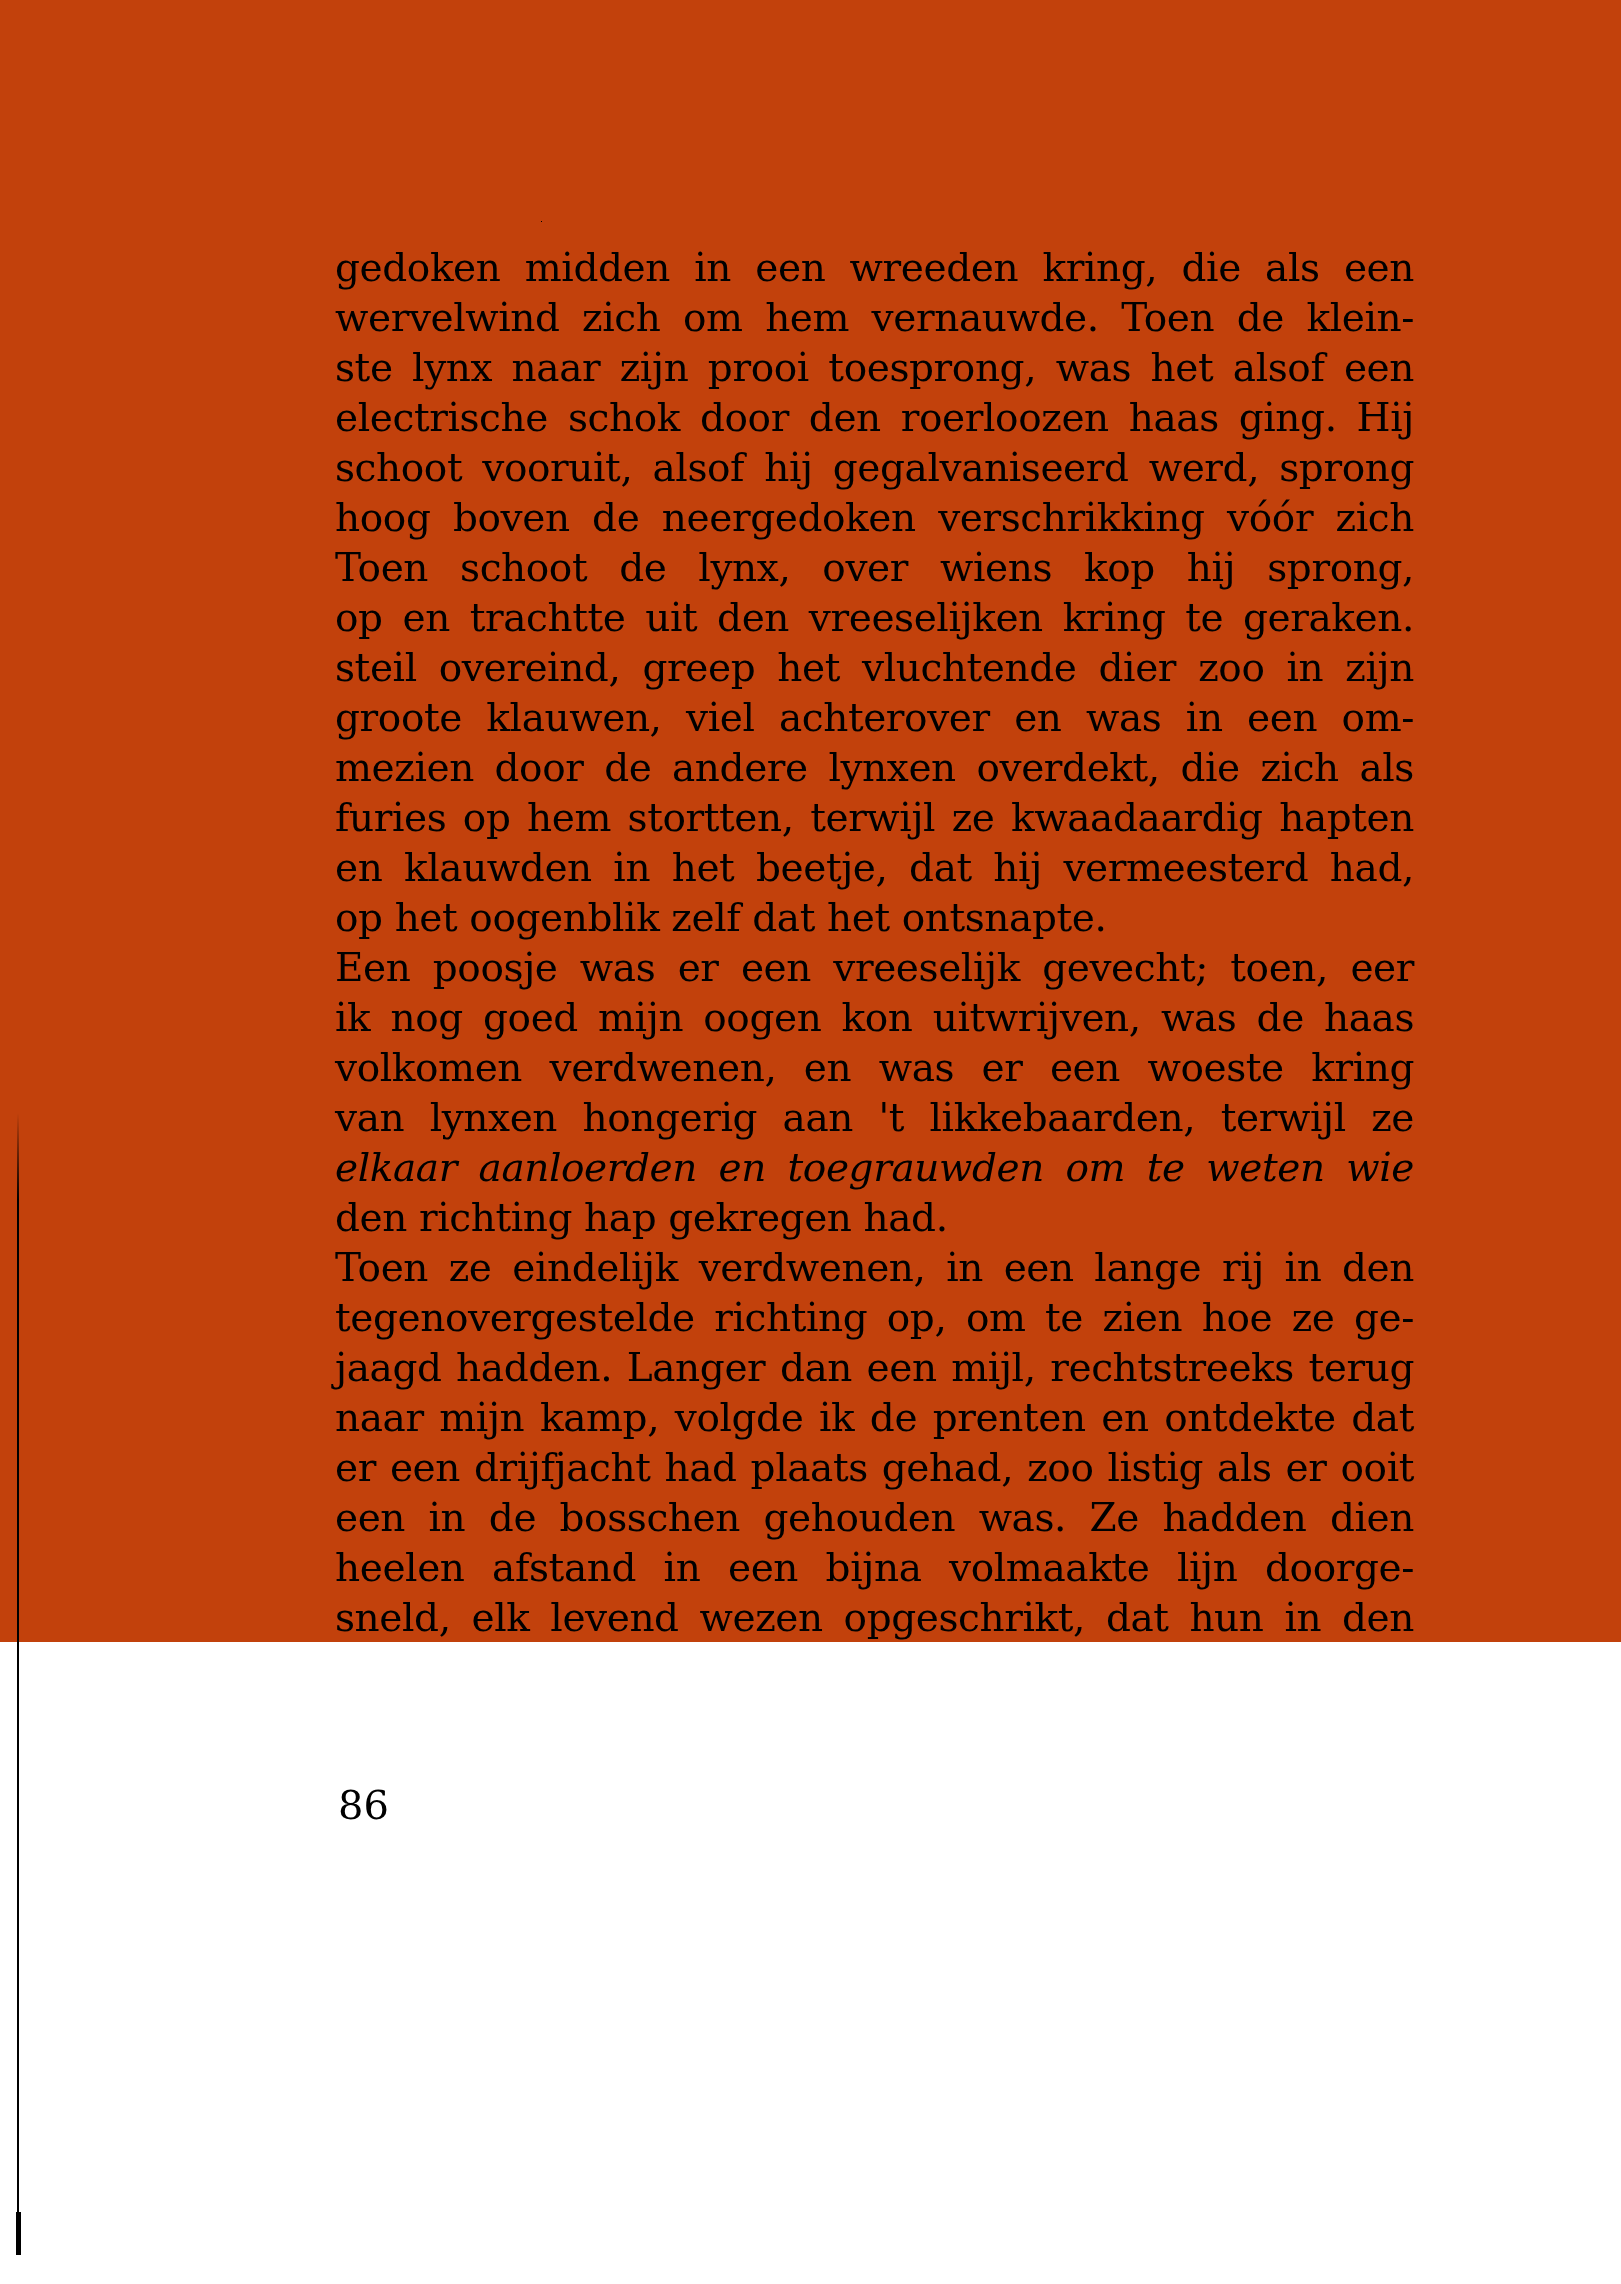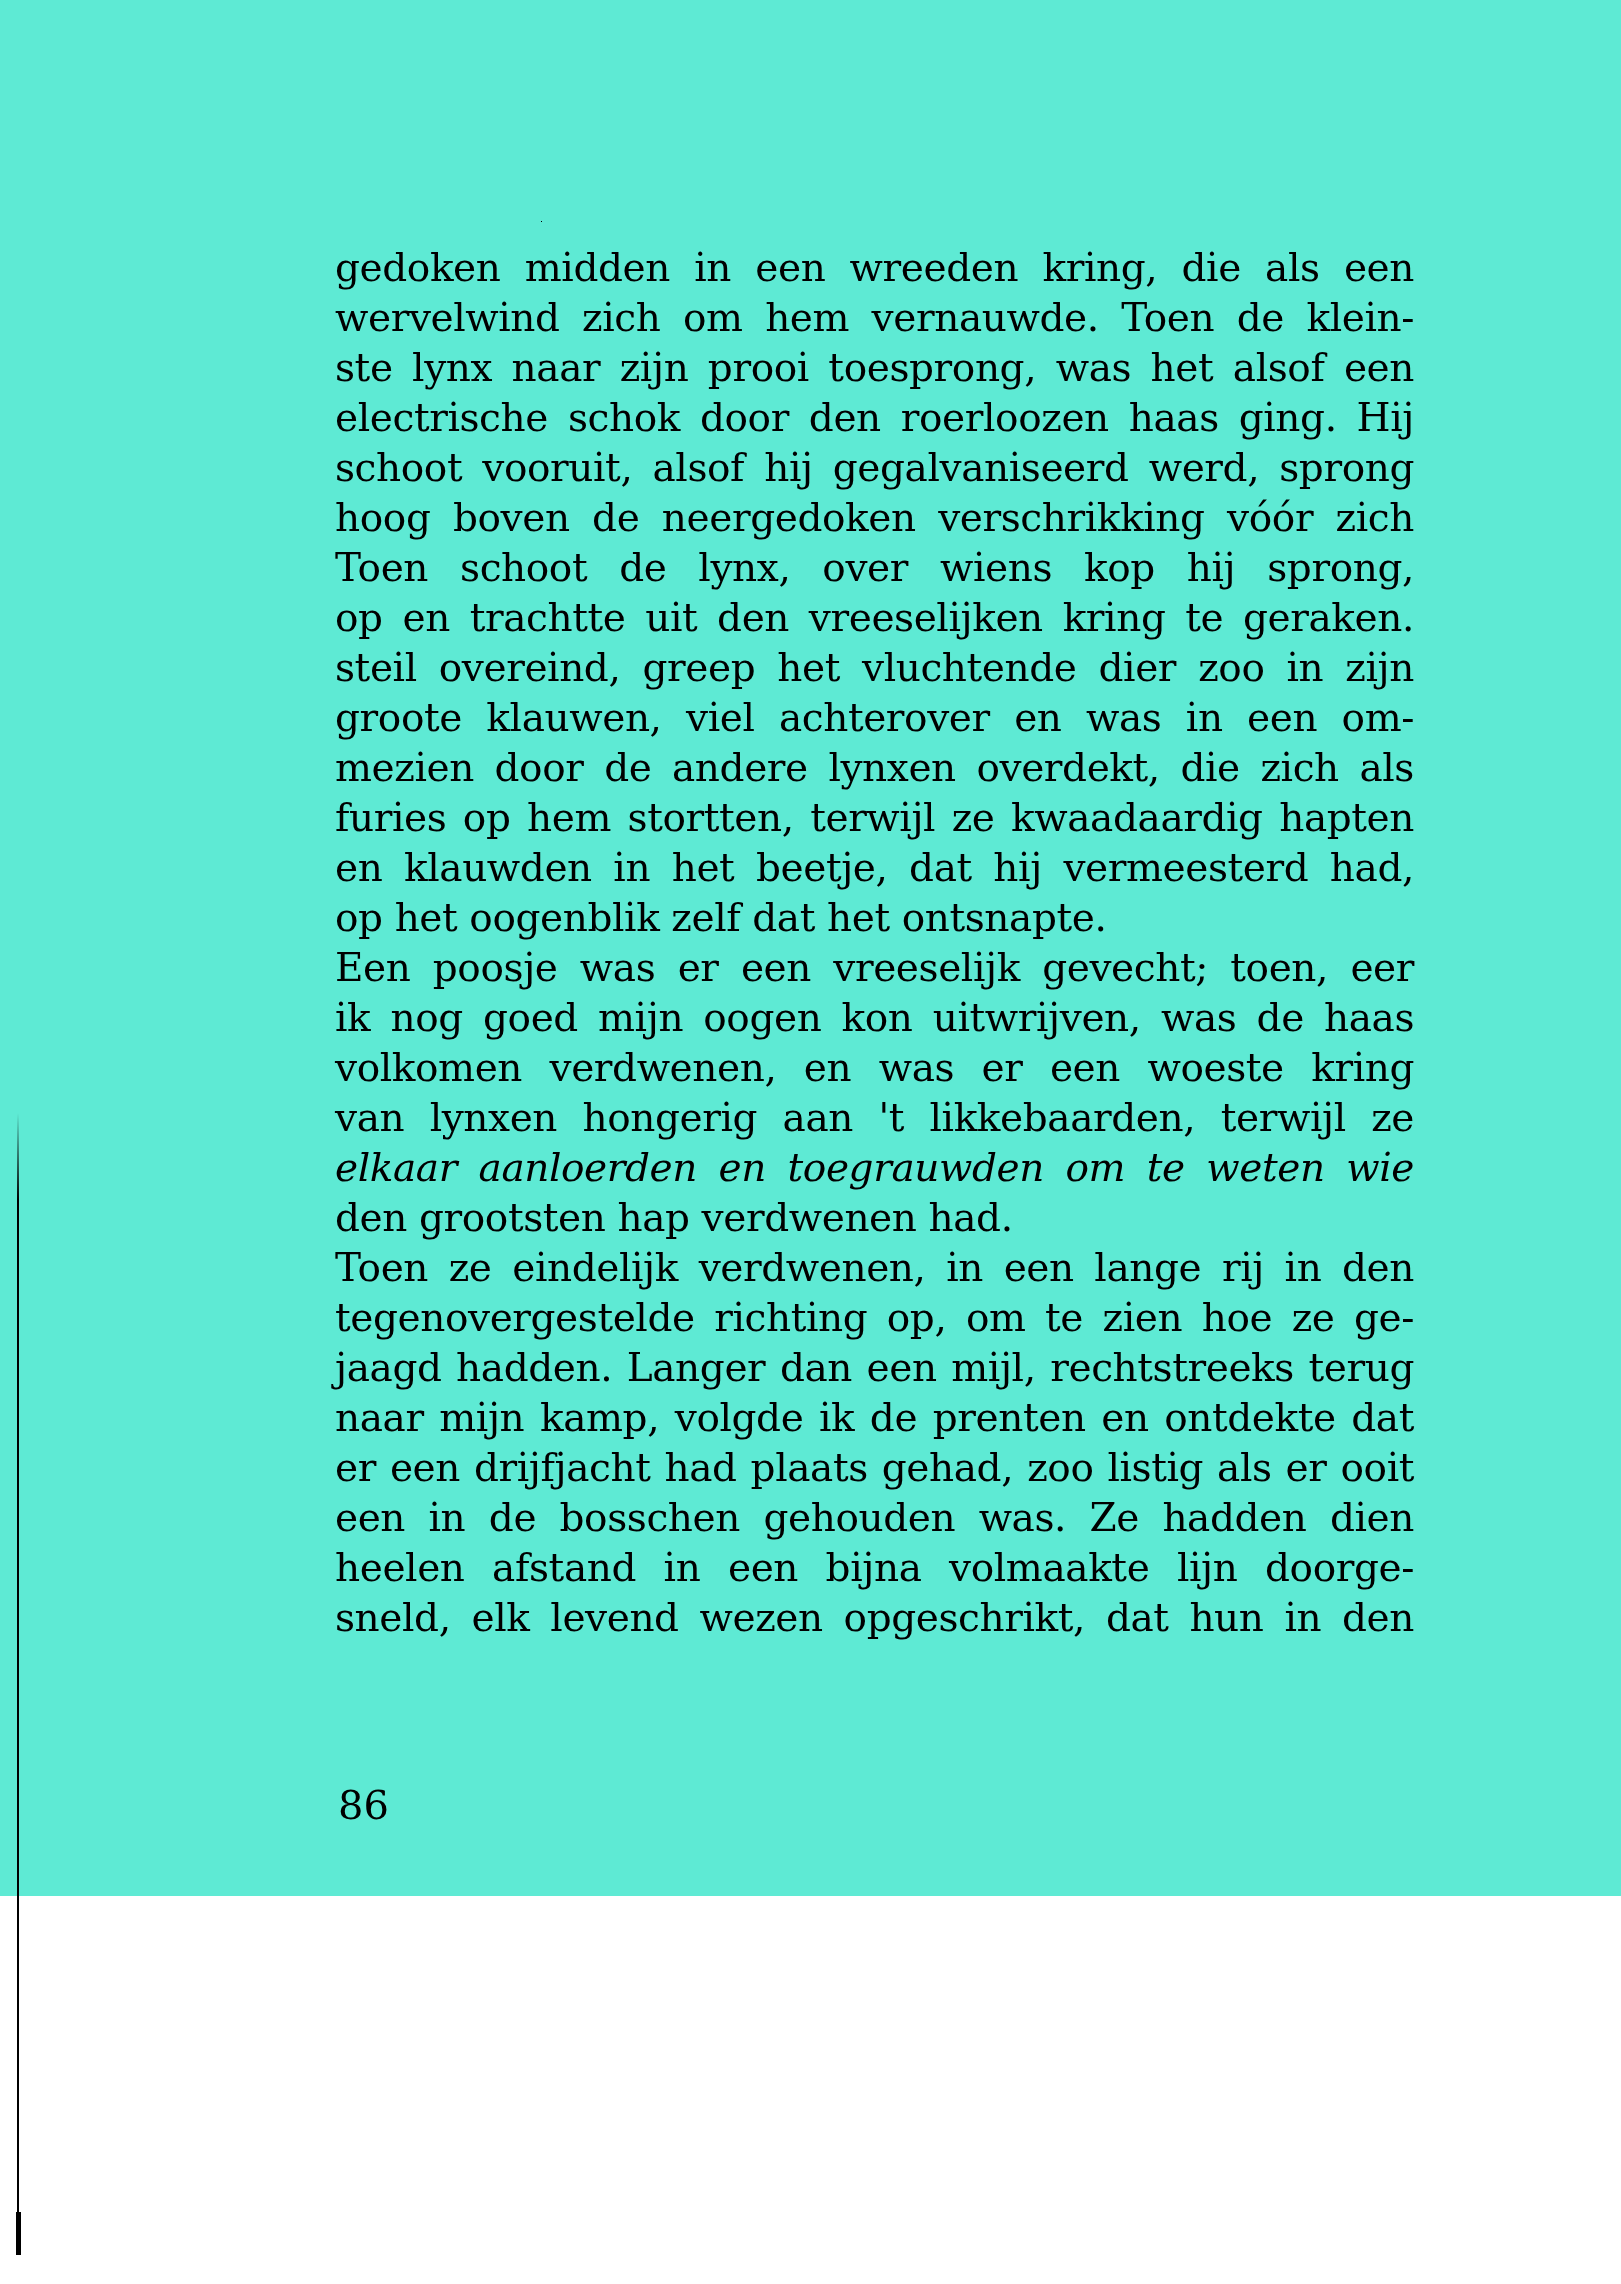--- a/index.html
+++ b/index.html
@@ -11,22 +11,22 @@
       width: 1621px;
       height: 2284px;
       position: relative;
       overflow: hidden;
       color: #000000;
     }
     .page {
       position: absolute;
       left: 0; top: 0;
       width: 1621px;
-      height: 1896px;
-      background: #5eead4;
+      height: 1642px;
+      background: #c2410c;
     }
     .text-block {
       position: absolute;
       left: 335px;
       top: 243px;
       width: 1079px;
       font-family: "DejaVu Serif", "Liberation Serif", serif;
       font-size: 39px;
       line-height: 50px;
       letter-spacing: -0.4px;
@@ -101,21 +101,21 @@
       <span class="line" style="white-space: normal;"><span style="white-space: nowrap; word-spacing: 0px;">en klauwden in het beetje, dat hij vermeesterd had,</span></span>
       <span class="line last" style="white-space: normal;"><span style="white-space: nowrap;">op het oogenblik zelf dat het ontsnapte.</span></span>
     </div>
 
     <div class="paragraph">
       <span class="line" style="white-space: normal;"><span style="white-space: nowrap; word-spacing: 0px;">Een poosje was er een vreeselijk gevecht; toen, eer</span></span>
       <span class="line" style="white-space: normal;"><span style="white-space: nowrap; word-spacing: 0px;">ik nog goed mijn oogen kon uitwrijven, was de haas</span></span>
       <span class="line" style="white-space: normal;"><span style="white-space: nowrap; word-spacing: 0px;">volkomen verdwenen, en was er een woeste kring</span></span>
       <span class="line" style="white-space: normal;"><span style="white-space: nowrap; word-spacing: 0px;">van lynxen hongerig aan 't likkebaarden, terwijl ze</span></span>
       <span class="line" style="white-space: normal;"><span style="white-space: nowrap; word-spacing: 0px; font-style: italic;">elkaar aanloerden en toegrauwden om te weten wie</span></span>
-      <span class="line last" style="white-space: normal;"><span style="white-space: nowrap;">den grootsten hap verdwenen had.</span></span>
+      <span class="line last" style="white-space: normal;"><span style="white-space: nowrap;">den richting hap gekregen had.</span></span>
     </div>
 
     <div class="paragraph">
       <span class="line" style="white-space: normal;"><span style="white-space: nowrap; word-spacing: 0px;">Toen ze eindelijk verdwenen, in een lange rij in den</span></span>
       <span class="line" style="white-space: normal;"><span style="white-space: nowrap; word-spacing: 0px;">tegenovergestelde richting op, om te zien hoe ze ge-</span></span>
       <span class="line" style="white-space: normal;"><span style="white-space: nowrap; word-spacing: 0px;">jaagd hadden. Langer dan een mijl, rechtstreeks terug</span></span>
       <span class="line" style="white-space: normal;"><span style="white-space: nowrap; word-spacing: 0px;">naar mijn kamp, volgde ik de prenten en ontdekte dat</span></span>
       <span class="line" style="white-space: normal;"><span style="white-space: nowrap; word-spacing: 0px;">er een drijfjacht had plaats gehad, zoo listig als er ooit</span></span>
       <span class="line" style="white-space: normal;"><span style="white-space: nowrap; word-spacing: 0px;">een in de bosschen gehouden was. Ze hadden dien</span></span>
       <span class="line" style="white-space: normal;"><span style="white-space: nowrap; word-spacing: 0px;">heelen afstand in een bijna volmaakte lijn doorge-</span></span>

